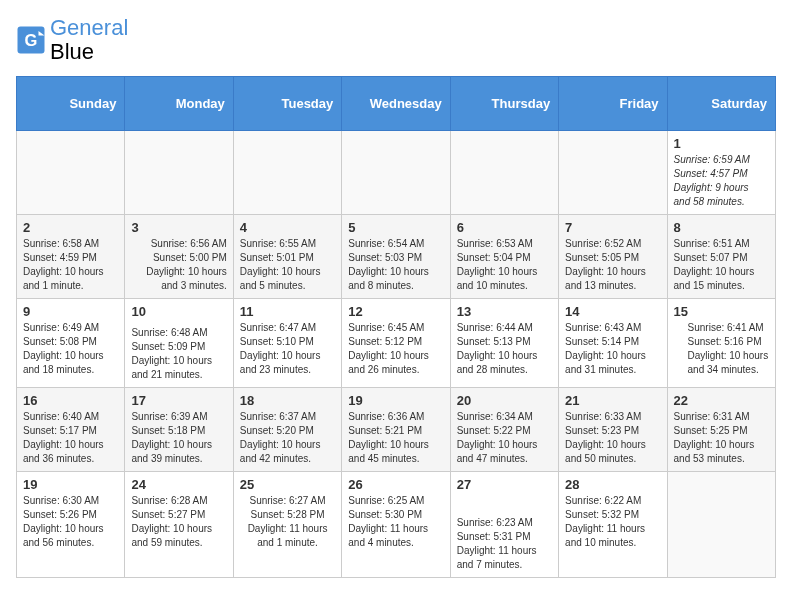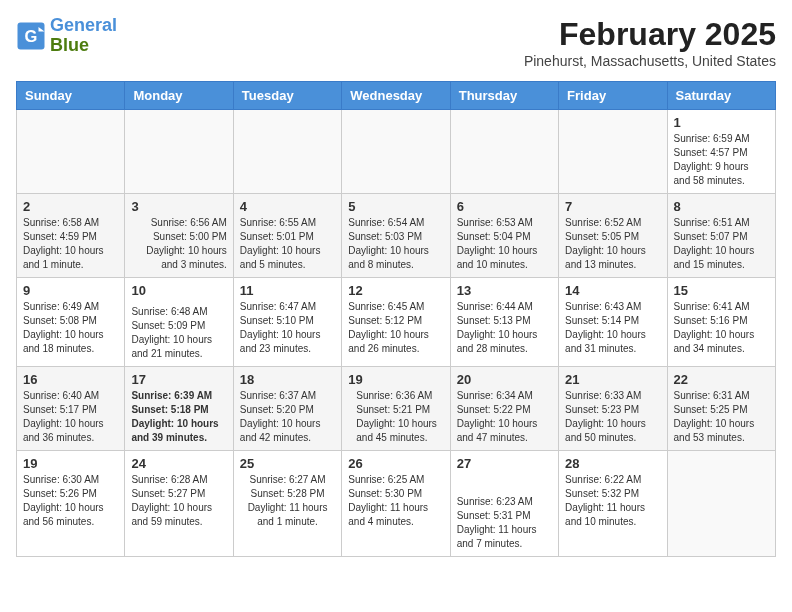--- a/index.html
+++ b/index.html
@@ -15,22 +15,22 @@
       align-items: flex-start;
       justify-content: space-between;
       margin-bottom: 12px;
     }
     .logo {
       display: flex;
       align-items: center;
       gap: 4px;
     }
     .logo-text {
-      font-size: 18px;
-      font-weight: bold;
+      font-size: 22px;
+      font-weight: normal;
       color: #333;
       line-height: 1.1;
     }
     .logo-text span { color: #4a90d9; }
     .logo-icon {
       width: 30px;
       height: 30px;
     }
     .title-block { text-align: right; }
     .main-title {
@@ -42,22 +42,22 @@
       font-size: 14px;
       color: #444;
     }
     .calendar {
       width: 100%;
       border-collapse: collapse;
     }
     .calendar th {
       background-color: #4a90d9;
       color: #fff;
-      text-align: left;
-      padding: 6px 8px;
+      text-align: right;
+      padding: 19px 8px;
       font-size: 13px;
       font-weight: bold;
       border: 1px solid #3a7bc8;
     }
     .calendar td {
       border: 1px solid #ccc;
       vertical-align: top;
       padding: 5px 6px;
       width: 107px;
       min-height: 80px;
@@ -87,26 +87,22 @@
 
 <div class="header">
   <div class="logo">
     <svg class="logo-icon" viewBox="0 0 40 40">
       <rect x="2" y="2" width="36" height="36" rx="4" fill="#4a90d9"></rect>
       <text x="20" y="28" font-size="22" font-weight="bold" text-anchor="middle" fill="white">G</text>
       <polygon points="30,8 38,14 30,14" fill="white"></polygon>
     </svg>
     <div class="logo-text">
       <div><span>General</span></div>
-      <div style="color:#4d7c0f;">Blue</div>
+      <div style="color:#000000;">Blue</div>
     </div>
-  </div>
-  <div class="title-block">
-    <div class="main-title">February 2025</div>
-    <div class="subtitle">Pinehurst, Massachusetts, United States</div>
   </div>
 </div>
 
 <table class="calendar">
   <thead>
     <tr>
     <th>Sunday</th>
         <th>Monday</th>
         <th>Tuesday</th>
         <th>Wednesday</th>
@@ -118,21 +114,21 @@
   <tbody id="calendar-body">
   <tr>
         <td class="empty"></td>
         <td class="empty"></td>
         <td class="empty"></td>
         <td class="empty"></td>
         <td class="empty"></td>
         <td class="empty"></td>
         <td>
           <span class="day-num">1</span>
-          <div class="day-info" style="white-space: pre-line;">Sunrise: 6:59 AM
+          <div class="day-info" style="white-space: pre-line; font-style: italic;">Sunrise: 6:59 AM
 Sunset: 4:57 PM
 Daylight: 9 hours
 and 58 minutes.</div>
         </td>
       </tr>
       <tr>
         <td>
           <span class="day-num">2</span>
           <div class="day-info" style="white-space: pre-line;">Sunrise: 6:58 AM
 Sunset: 4:59 PM
@@ -220,51 +216,51 @@
         </td>
         <td>
           <span class="day-num">14</span>
           <div class="day-info" style="white-space: pre-line;">Sunrise: 6:43 AM
 Sunset: 5:14 PM
 Daylight: 10 hours
 and 31 minutes.</div>
         </td>
         <td>
           <span class="day-num">15</span>
-          <div class="day-info" style="white-space: pre-line;">Sunrise: 6:41 AM
+          <div class="day-info" style="white-space: pre-line; margin-left: 14px;">Sunrise: 6:41 AM
 Sunset: 5:16 PM
 Daylight: 10 hours
 and 34 minutes.</div>
         </td>
       </tr>
       <tr>
         <td>
           <span class="day-num">16</span>
           <div class="day-info" style="white-space: pre-line;">Sunrise: 6:40 AM
 Sunset: 5:17 PM
 Daylight: 10 hours
 and 36 minutes.</div>
         </td>
         <td>
           <span class="day-num">17</span>
-          <div class="day-info" style="white-space: pre-line; font-weight: bold;">Sunrise: 6:39 AM
+          <div class="day-info" style="white-space: pre-line;">Sunrise: 6:39 AM
 Sunset: 5:18 PM
 Daylight: 10 hours
 and 39 minutes.</div>
         </td>
         <td>
           <span class="day-num">18</span>
           <div class="day-info" style="white-space: pre-line;">Sunrise: 6:37 AM
 Sunset: 5:20 PM
 Daylight: 10 hours
 and 42 minutes.</div>
         </td>
         <td>
           <span class="day-num">19</span>
-          <div class="day-info" style="white-space: pre-line; margin-left: 8px;">Sunrise: 6:36 AM
+          <div class="day-info" style="white-space: pre-line;">Sunrise: 6:36 AM
 Sunset: 5:21 PM
 Daylight: 10 hours
 and 45 minutes.</div>
         </td>
         <td>
           <span class="day-num">20</span>
           <div class="day-info" style="white-space: pre-line;">Sunrise: 6:34 AM
 Sunset: 5:22 PM
 Daylight: 10 hours
 and 47 minutes.</div>

